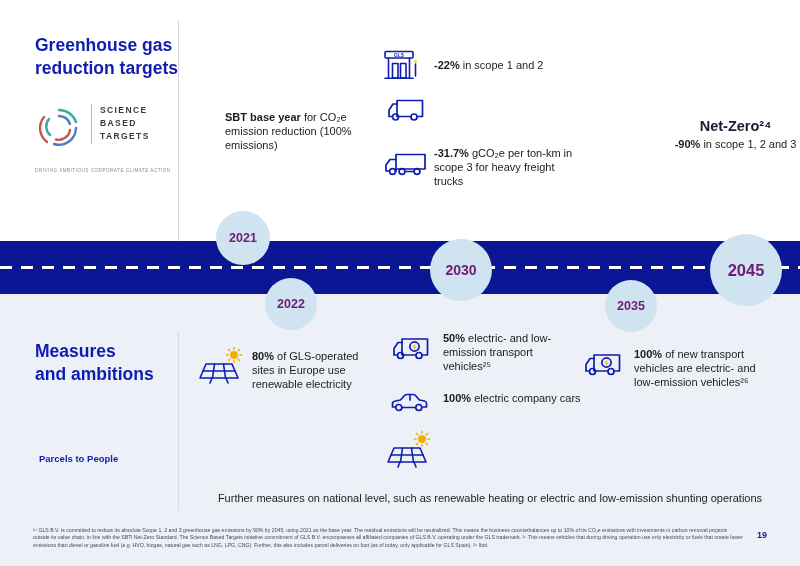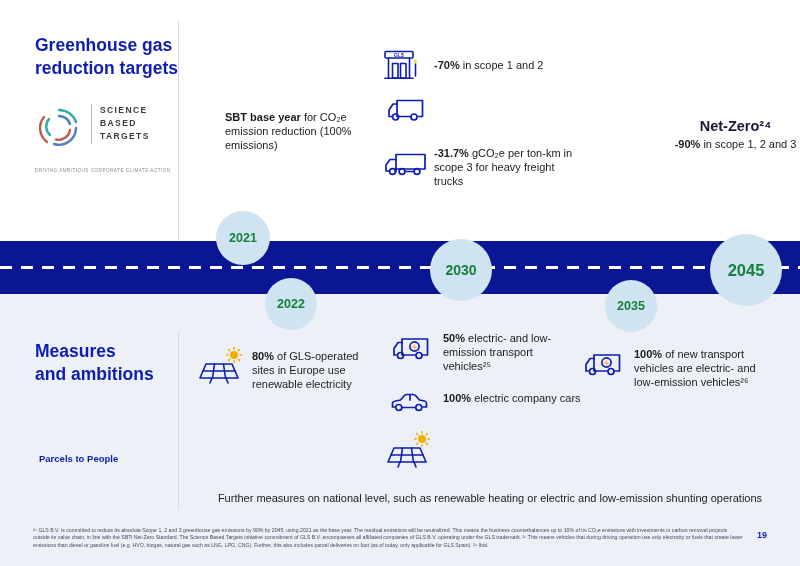--- a/index.html
+++ b/index.html
@@ -14,21 +14,21 @@
   .measures-title { left:35px; top:340px; width:200px; font-size:17.5px; font-weight:700;
                 color:#0d1db0; line-height:1.32; white-space:pre-line; }
 
   .bottom-bg { left:0; top:294px; width:800px; height:272px; background:#edf1f7; }
   .band { left:0; top:241px; width:800px; height:53px; background:#0a1694; }
   .dashed { left:0; top:266px; width:800px; height:2.5px;
             background:repeating-linear-gradient(90deg,#ffffff 0 12px, transparent 12px 21px); }
   .divider { width:1px; background:#d7dae2; }
 
   .circle { background:#cfe3f0; border-radius:50%; display:flex; align-items:center;
-            justify-content:center; font-weight:700; color:#15803d; font-size:12.5px; }
+            justify-content:center; font-weight:700; color:#701a75; font-size:12.5px; }
 
   .sbt-logo { left:35px; top:104px; display:flex; align-items:flex-start; gap:8px; }
   .sbt-name { font-size:8.5px; font-weight:600; letter-spacing:1.4px; color:#3a3a3a;
               line-height:1.55; white-space:pre-line; border-left:1px solid #bbb; padding-left:8px; }
   .sbt-tagline { left:35px; top:168px; width:160px; font-size:4.6px; letter-spacing:0.5px; color:#8d8d8d; }
 
   .netzero { left:668px; top:118px; width:135px; text-align:center; }
   .nz-title { font-size:14.5px; font-weight:700; color:#191933; margin-bottom:3px; }
 
   .gls-text { font-size:36px; font-weight:700; color:#0d1db0; letter-spacing:0.5px; line-height:1; }
@@ -83,21 +83,21 @@
         <rect x="8.5" y="13.5" width="5.5" height="14.5"></rect>
         <rect x="16.5" y="13.5" width="5.5" height="14.5"></rect>
         <line x1="1" y1="28.2" x2="29" y2="28.2"></line>
         <path d="M31.5 14 v12"></path>
       </g>
       <circle cx="31.5" cy="11.5" r="1.4" fill="#ffd200"></circle>
       <text x="15" y="6.6" font-size="4.8" font-weight="700" fill="#0d1db0" text-anchor="middle" font-family="Liberation Sans, sans-serif">GLS</text>
     </svg>
   </div>
   <div class="abs txt" style="left:434px; top:58px; width:150px;">
-    <span class="b">-70%</span><span> in scope 1 and 2</span>
+    <span class="b">-22%</span><span> in scope 1 and 2</span>
   </div>
 
   <div class="abs" style="left:385px; top:96px;">
     <svg width="40" height="28" viewBox="0 0 40 28">
       <g fill="none" stroke="#0d1db0" stroke-width="1.7" stroke-linecap="round" stroke-linejoin="round">
         <path d="M12 8 V4.5 H37.5 V20.5 H33"></path>
         <path d="M12 8 H8 L4 14 V20.5 H7"></path>
         <path d="M12 8 V20.5 H13.5"></path>
         <line x1="14" y1="20.5" x2="25.5" y2="20.5"></line>
         <circle cx="10.5" cy="21" r="3"></circle>

